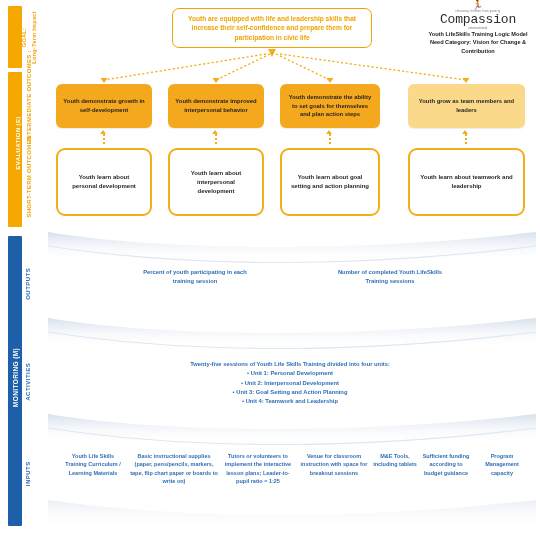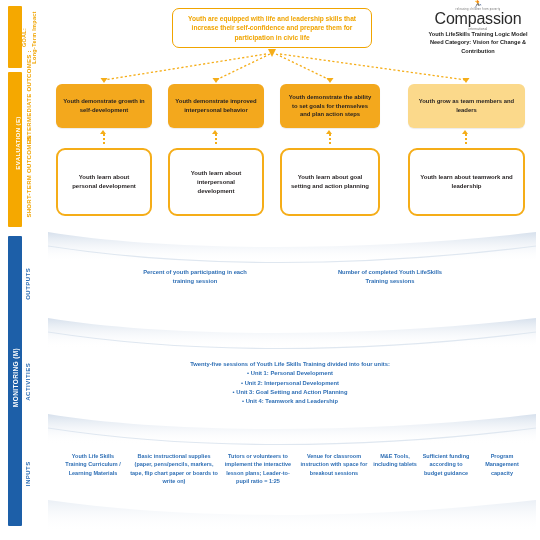--- a/index.html
+++ b/index.html
@@ -47,22 +47,22 @@
   }
   .goal-text{
     font-size:6.6px;line-height:1.45;color:#f0a400;
     text-align:center;font-weight:bold;
   }
 
   
   .brand{position:absolute;left:420px;top:4px;width:116px;text-align:center;}
   .brand-logo{height:22px;display:flex;align-items:center;justify-content:center;flex-direction:column;}
   .brand-word{
-    font-family:Liberation Sans, sans-serif;
-    font-size:16px;color:#2b2b2b;letter-spacing:-.2px;line-height:1;
+    font-family:Liberation Mono, monospace;
+    font-size:13px;color:#2b2b2b;letter-spacing:-.2px;line-height:1;
     position:relative;
   }
   .brand-tag{font-size:2.6px;color:#6a6a6a;letter-spacing:.3px;margin-top:1px;}
   .brand-sub{font-size:3px;color:#6a6a6a;letter-spacing:.2px;}
   .runner{font-size:9px;color:#1b1b1b;line-height:1;margin-bottom:-1px;}
   .brand-title{
     font-size:5.6px;font-weight:bold;color:#222;line-height:1.5;margin-top:4px;
   }
 
   

